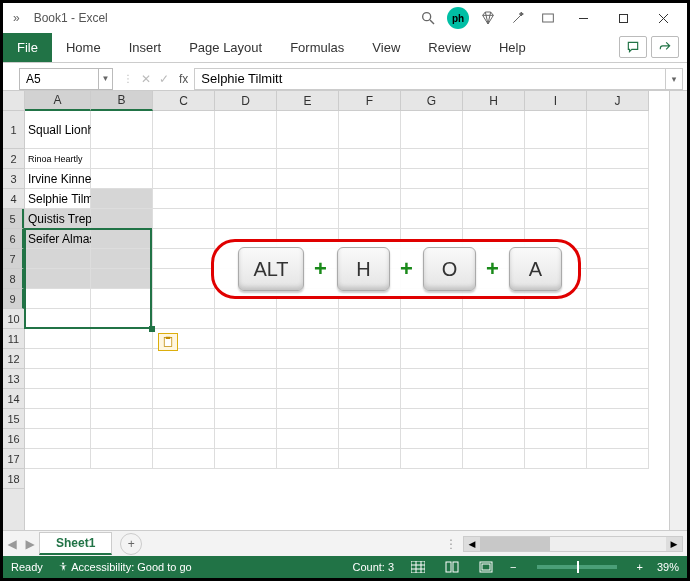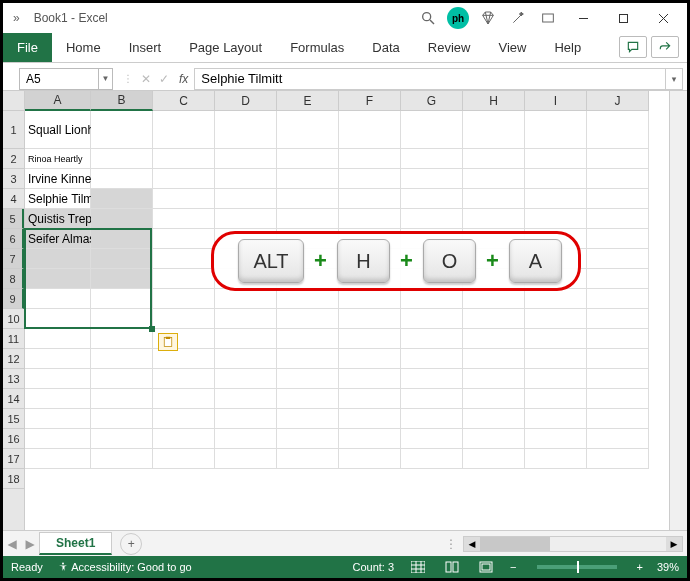--- a/index.html
+++ b/index.html
@@ -23,21 +23,21 @@
 .tab.file { background: #217346; color: #fff; }
 .ribbon-spacer { flex: 1; }
 .ribbon-btn { width: 28px; height: 22px; margin: 3px 2px; border: 1px solid #bbb; border-radius: 2px; display:flex; align-items:center; justify-content:center; color:#217346; font-size:12px; }
 
 
 .fbar-row { height: 28px; display: flex; align-items: center; border-bottom: 1px solid #ccc; background:#fff; padding-top:8px; padding-bottom:4px; }
 .namebox { width: 80px; height: 22px; border: 1px solid #bbb; margin-left: 16px; display:flex; align-items:center; padding:0 6px; font-size:12px; }
 .namebox-drop { width: 14px; height:22px; border:1px solid #bbb; border-left:none; display:flex; align-items:center; justify-content:center; font-size:8px; color:#666; }
 .fx-sep { width: 18px; text-align:center; color:#bbb; font-size:10px; margin-left:6px;}
 .fx-cancel, .fx-enter { width:18px; color:#bbb; font-size:12px; text-align:center; }
-.fx-label { font-style: italic; font-size: 12px; color:#555; margin: 0 6px; }
+.fx-label { font-size: 12px; color:#555; margin: 0 6px; }
 .formula-input { flex:1; height:22px; border:1px solid #ccc; border-right:none; font-size:13px; padding:0 6px; display:flex; align-items:center; }
 .fbar-exp { width:18px; height:22px; border:1px solid #ccc; display:flex; align-items:center; justify-content:center; font-size:9px; color:#666; margin-right:4px; }
 
 
 .grid-area { flex:1; display:flex; position:relative; background:#fff; }
 .rowhdrs { width:22px; background:#e6e6e6; border-right:1px solid #ccc; }
 .colhdrs-row { height:20px; display:flex; }
 .corner { width:22px; height:20px; background:#e6e6e6; border-right:1px solid #ccc; border-bottom:1px solid #ccc; }
 .colhdr { height:20px; background:#e6e6e6; border-right:1px solid #ccc; border-bottom:1px solid #ccc; font-size:12px; color:#333; display:flex; align-items:center; justify-content:center; }
 .colhdr.sel { background:#d2d2d2; border-bottom:2px solid #217346; }
@@ -139,23 +139,22 @@
         </svg>
       </div>
   </div>
 
   <div class="ribbon">
     <div class="tab file">File</div>
     <div class="tab">Home</div>
     <div class="tab">Insert</div>
     <div class="tab">Page Layout</div>
     <div class="tab">Formulas</div>
-    <div class="tab">Data</div>
+    <div class="tab">View</div>
     <div class="tab">Review</div>
-    <div class="tab">View</div>
     <div class="tab">Help</div>
     <div class="ribbon-spacer"></div>
     <div class="ribbon-btn">
       <svg width="14" height="14" viewBox="0 0 24 24" fill="none" stroke="#217346" stroke-width="2">
           <path d="M4 4h16v12H10l-4 4v-4H4z"></path>
         </svg>
     </div>
     <div class="ribbon-btn">
       <svg width="14" height="14" viewBox="0 0 24 24" fill="none" stroke="#217346" stroke-width="2">
           <path d="M14 4l6 6-6 6M20 10H8a4 4 0 00-4 4v2"></path>
@@ -423,21 +422,21 @@
           <div class="sel-border" style="left:-1px; top:117px; width:128px; height:101px;"></div>
           <div class="sel-handle" style="left:124px; top:215px;"></div>
 
           <div class="paste-tag" style="left:133px; top:222px;">
             <svg viewBox="0 0 16 16">
                 <rect x="3" y="2" width="10" height="12" fill="#fff" stroke="#c08a00"></rect>
                 <rect x="5" y="1" width="6" height="3" fill="#c08a00"></rect>
               </svg>
           </div>
 
-          <div class="kbd-overlay" style="left:186px; top:120px; width:370px; height:60px;padding-left:24px;">
+          <div class="kbd-overlay" style="left:186px; top:128px; width:370px; height:60px;padding-left:24px;">
             <div class="key wide">ALT</div>
             <div class="plus">+</div>
             <div class="key">H</div>
             <div class="plus">+</div>
             <div class="key">O</div>
             <div class="plus">+</div>
             <div class="key">A</div>
           </div>
 
         </div>

